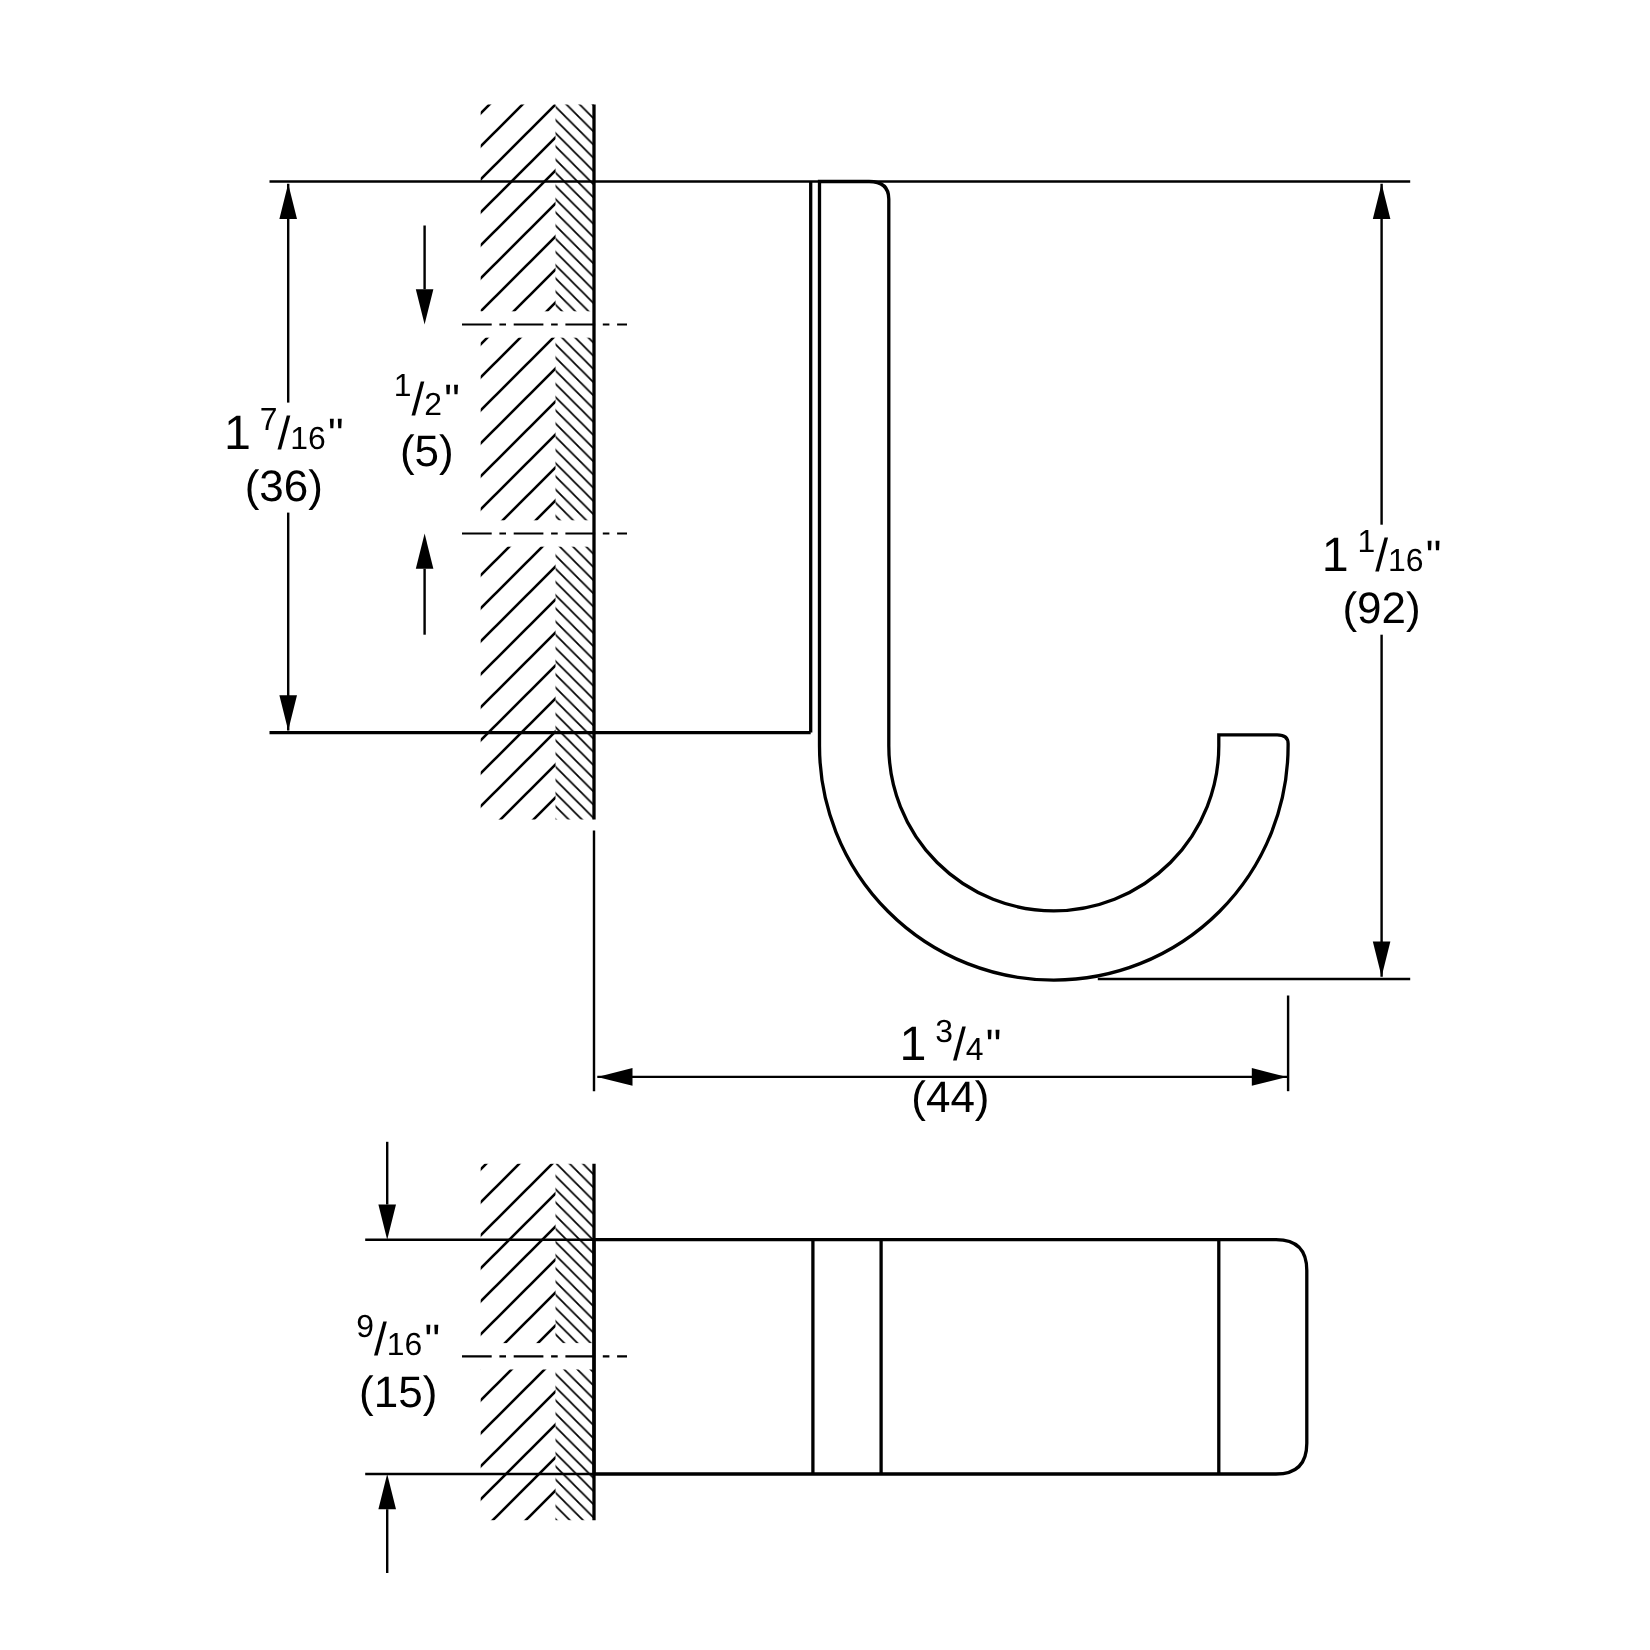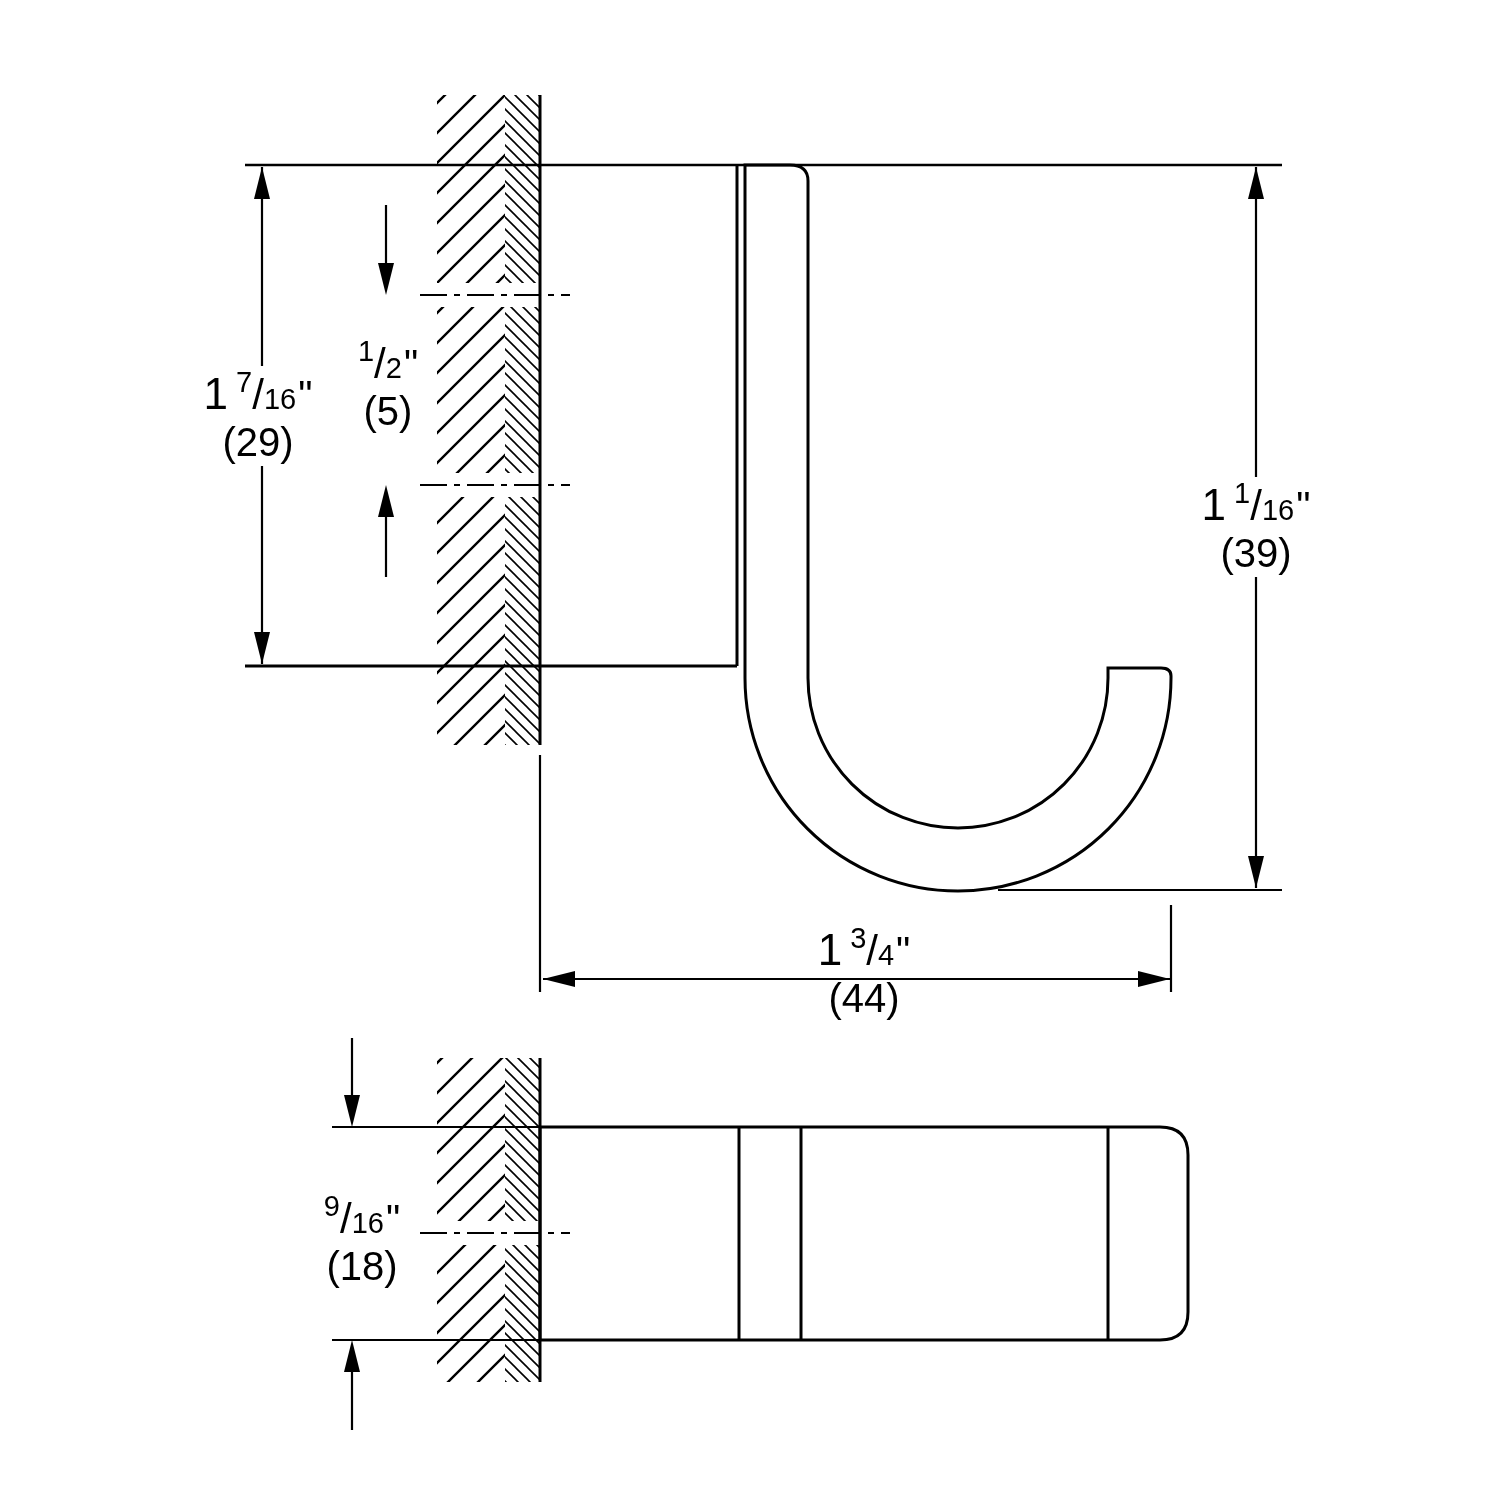--- a/index.html
+++ b/index.html
@@ -116,36 +116,36 @@
         <line class="dim" x1="352" y1="1038" x2="352" y2="1095"></line>
         <polygon class="arrow" points="352,1127 344,1095 360,1095"></polygon>
         <line class="dim" x1="352" y1="1372" x2="352" y2="1430"></line>
         <polygon class="arrow" points="352,1340 344,1372 360,1372"></polygon>
       </g>
     </g>
   </svg>
 
   <div class="dim-label bg" style="left:258px; top:416px;">
     <div class="imperial"><span class="whole">1</span><span class="num">7</span><span class="slash">/</span><span class="den">16</span><span class="unit">"</span></div>
-    <div class="metric">(29)</div>
+    <div class="metric">(36)</div>
   </div>
 
   <div class="dim-label bg" style="left:388px; top:385px;">
     <div class="imperial"><span class="whole"></span><span class="num">1</span><span class="slash">/</span><span class="den">2</span><span class="unit">"</span></div>
     <div class="metric">(5)</div>
   </div>
 
   <div class="dim-label bg" style="left:1256px; top:527px;">
     <div class="imperial"><span class="whole">1</span><span class="num">1</span><span class="slash">/</span><span class="den">16</span><span class="unit">"</span></div>
-    <div class="metric">(39)</div>
+    <div class="metric">(92)</div>
   </div>
 
   <div class="dim-label split" style="left:864px; top:972px;">
     <div class="imperial"><span class="whole">1</span><span class="num">3</span><span class="slash">/</span><span class="den">4</span><span class="unit">"</span></div>
     <div class="metric">(44)</div>
   </div>
 
   <div class="dim-label" style="left:362px; top:1240px;">
     <div class="imperial"><span class="whole"></span><span class="num">9</span><span class="slash">/</span><span class="den">16</span><span class="unit">"</span></div>
-    <div class="metric">(18)</div>
+    <div class="metric">(15)</div>
   </div>
 
 </div>
 
 </body></html>

